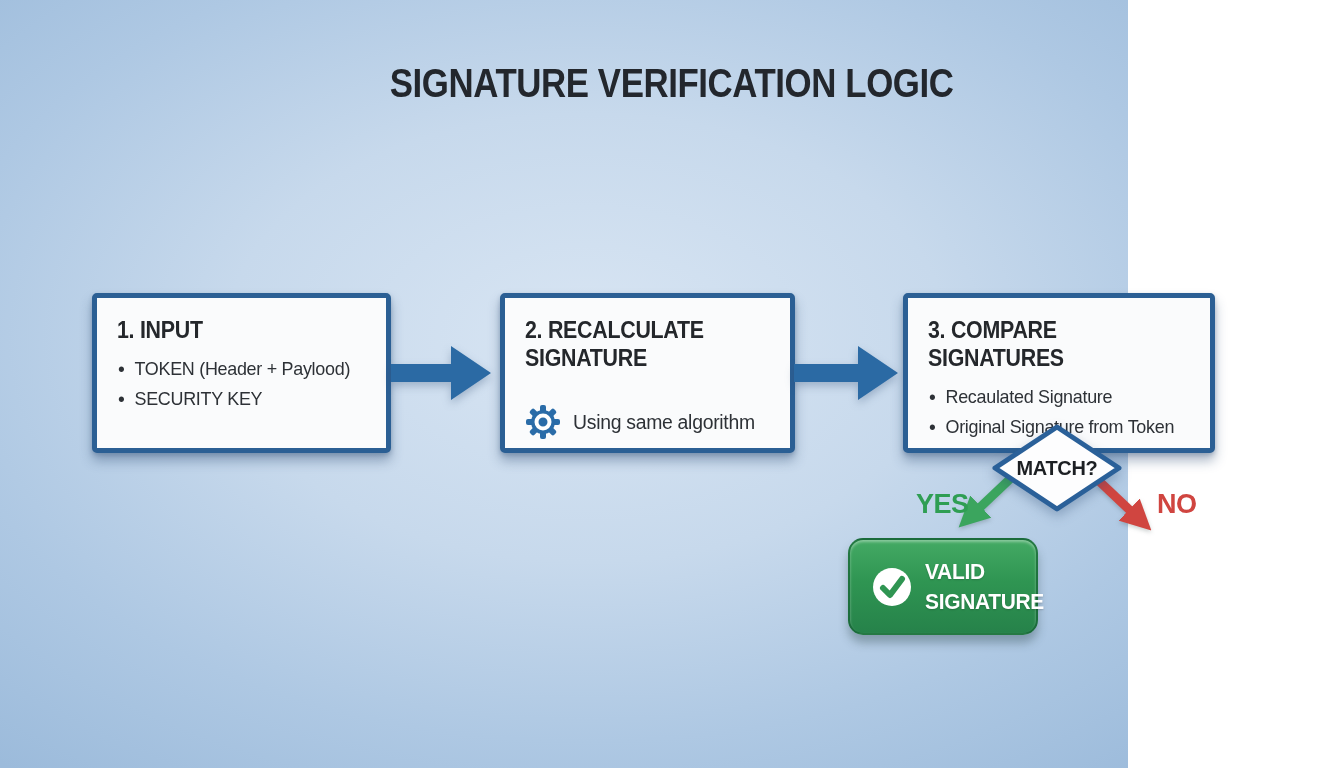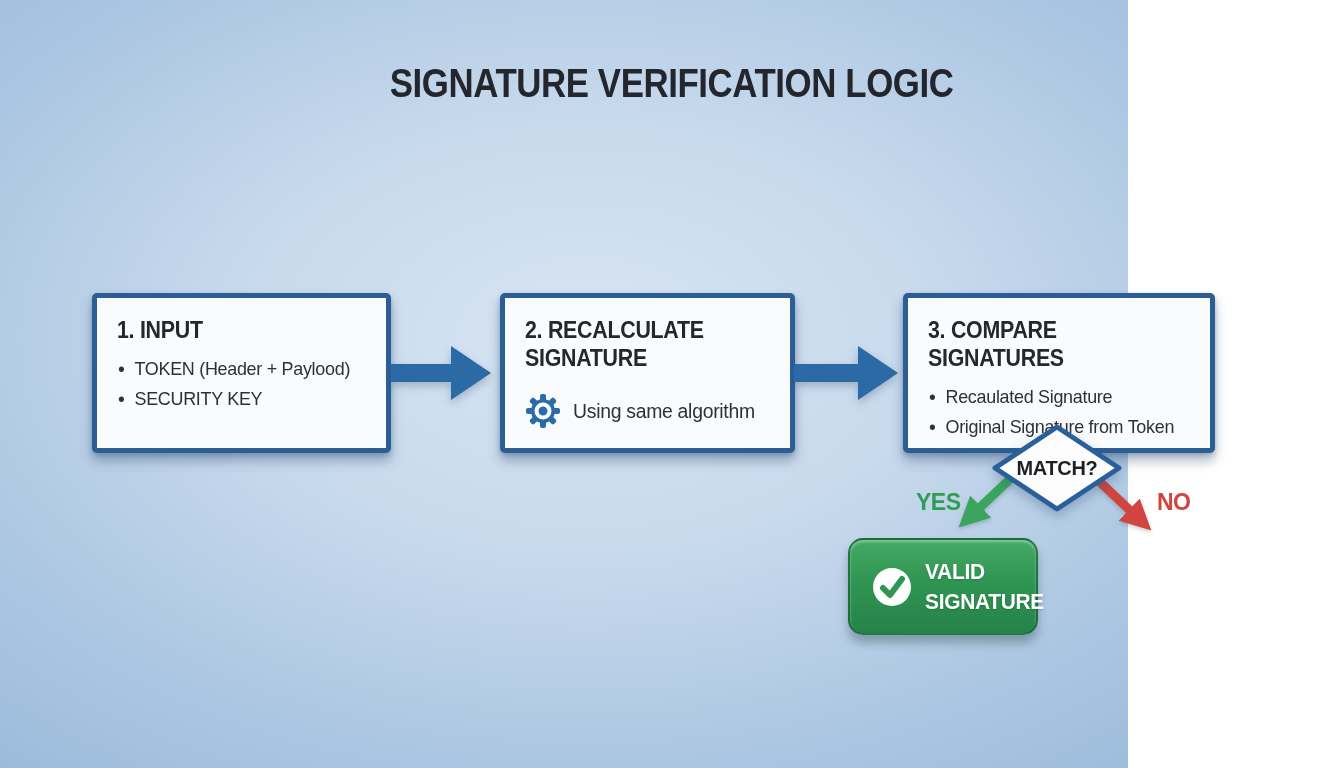--- a/index.html
+++ b/index.html
@@ -47,39 +47,39 @@
     font-size:18.5px;color:#2d3136;line-height:1.62;
     padding-left:18px;white-space:nowrap;
     letter-spacing:-0.3px;
     transform:scaleX(0.97);transform-origin:left;
   }
   ul.bullets li::before{
     content:"•";position:absolute;left:1px;top:-1px;
     color:#2d3136;font-size:20px;
   }
   .note-row{
-    display:flex;align-items:center;gap:12px;margin-top:21px;
+    display:flex;align-items:center;gap:12px;margin-top:32px;
   }
   .note-text{
     font-size:20px;color:#2d3136;letter-spacing:-0.3px;
     transform:scaleX(0.97);transform-origin:left;white-space:nowrap;
   }
   
   .flow-arrow{position:absolute;top:342px;filter:drop-shadow(0 4px 4px rgba(44,74,112,0.3));}
   
   .diamond-wrap{position:absolute;left:992px;top:424px;width:130px;height:88px;}
   .diamond-wrap svg{filter:drop-shadow(0 5px 6px rgba(44,74,112,0.33));}
   .diamond-label{
     position:absolute;left:0;top:0;width:130px;height:88px;
     display:flex;align-items:center;justify-content:center;
     font-size:21px;font-weight:700;color:#1c1f23;letter-spacing:-0.3px;
     transform:scaleX(0.95);
   }
   
-  .branch-label{position:absolute;font-size:23px;font-weight:700;letter-spacing:-0.5px;}
+  .branch-label{position:absolute;font-size:27px;font-weight:700;letter-spacing:-0.5px;}
   .yes-label{left:916px;top:489px;color:#2f9e53;}
   .no-label{left:1157px;top:489px;color:#d04540;}
   .branch-arrow{position:absolute;filter:drop-shadow(0 2px 2px rgba(40,60,60,0.25));}
   
   .outcome-box{
     position:absolute;top:538px;width:190px;height:97px;
     box-sizing:border-box;border-radius:15px;
     display:flex;align-items:center;gap:13px;
     padding-left:22px;
     box-shadow:0 8px 10px rgba(40,65,70,0.35), inset 0 2px 3px rgba(255,255,255,0.38);

